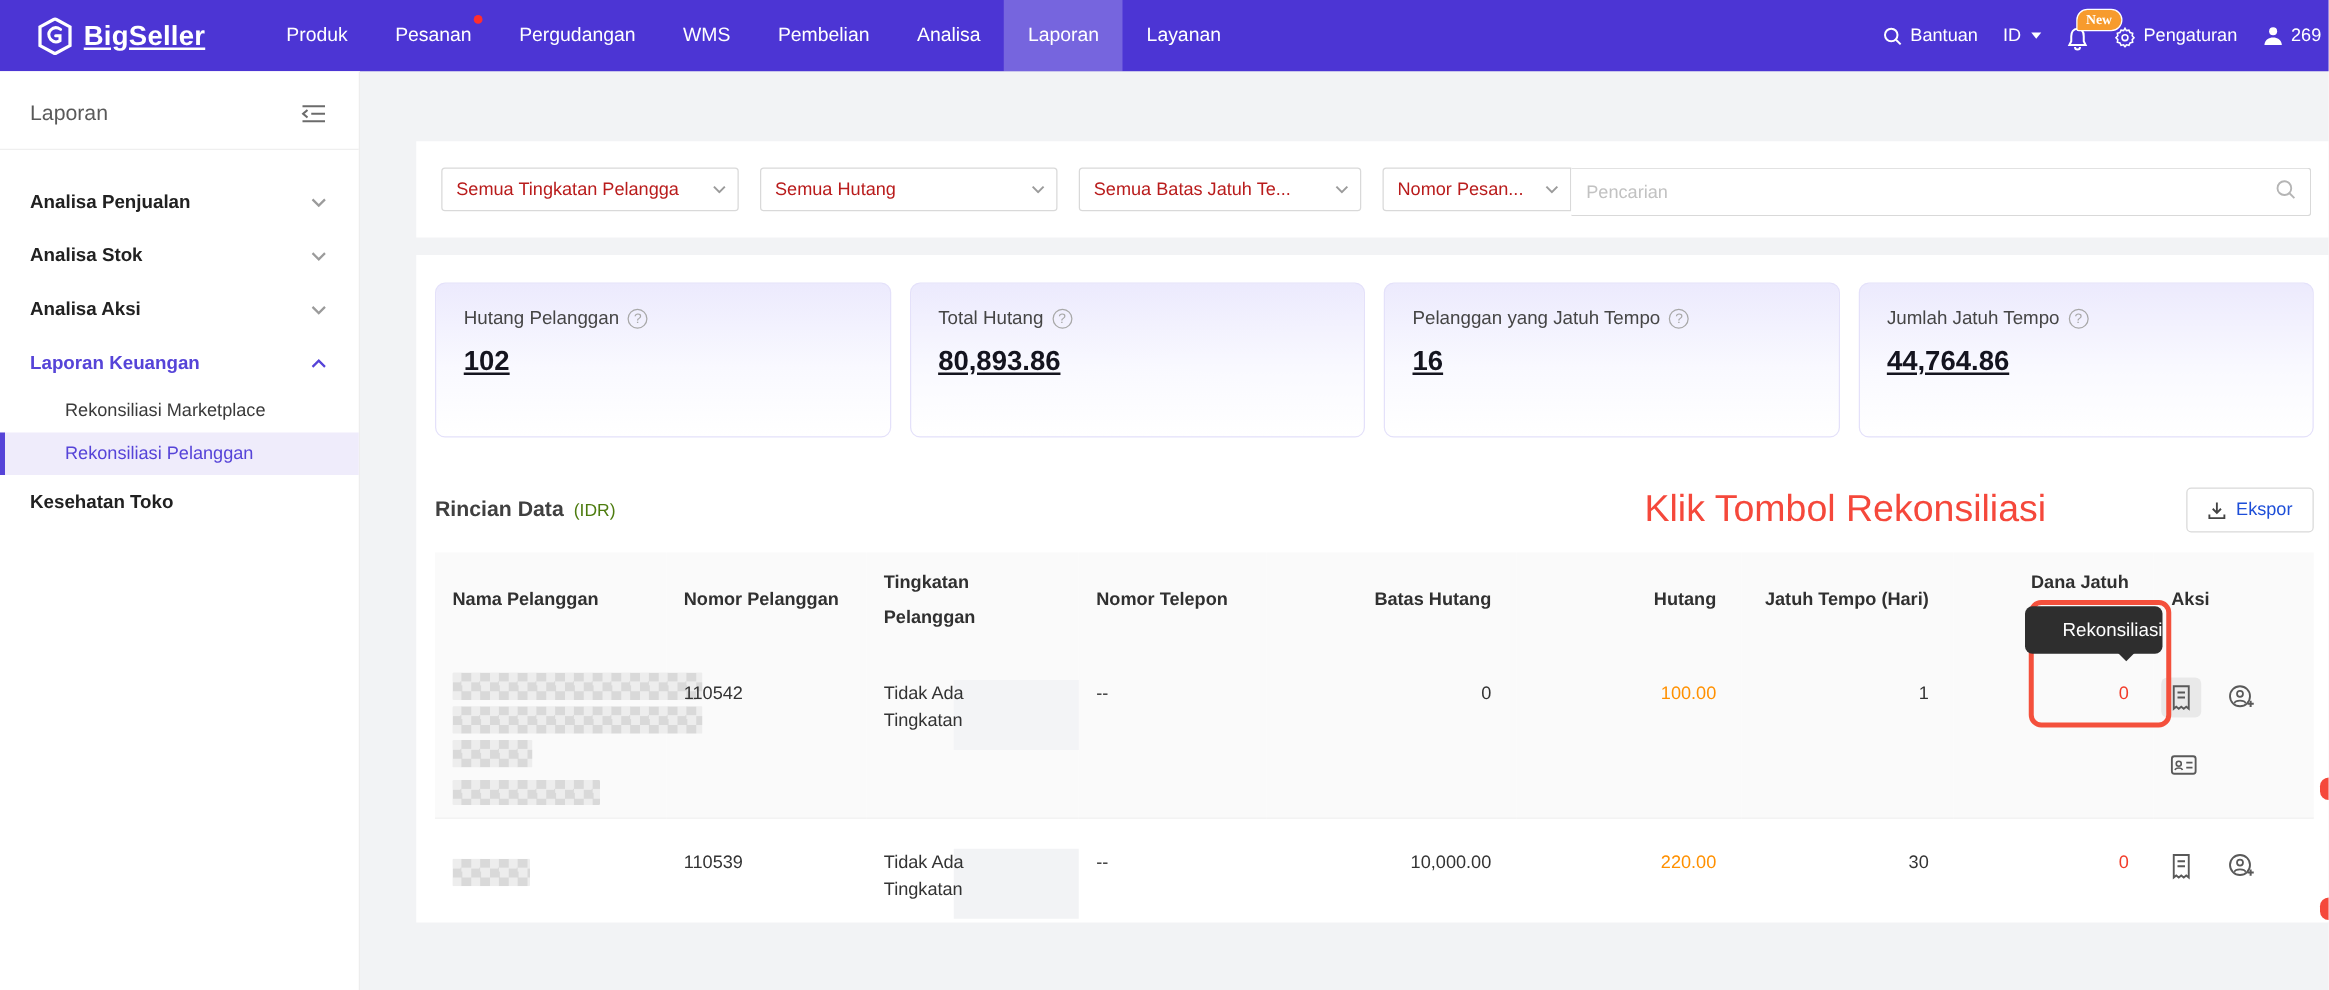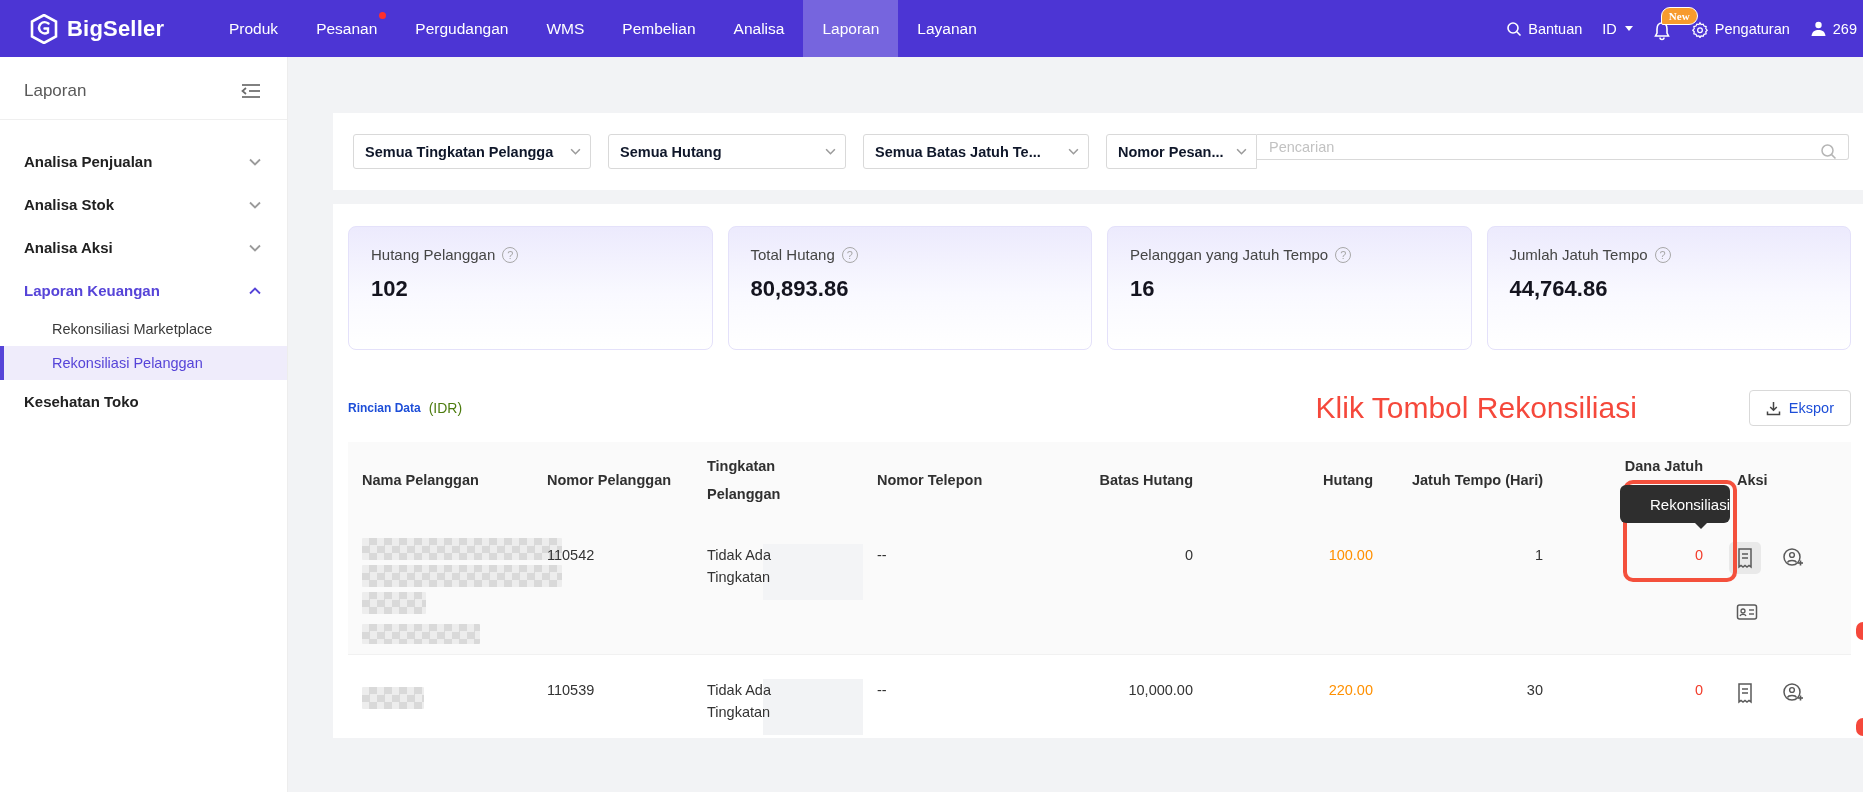--- a/index.html
+++ b/index.html
@@ -8,21 +8,21 @@
     --orange:#ff9000;
     --red:#f23c2a;
     --annot:#f5483b;
   }
   *{box-sizing:border-box;margin:0;padding:0;}
   html,body{width:1863px;height:792px;overflow:hidden;}
   body{font-family:"Liberation Sans",sans-serif;background:#f2f3f5;color:#262626;position:relative;}
 
   
   .navbar{position:absolute;top:0;left:0;width:1863px;height:57px;background:var(--accent);display:flex;align-items:stretch;color:#fff;}
-  .brand{display:flex;align-items:center;gap:9px;padding:0 26px 0 30px;min-width:210px;}
+  .brand{display:flex;align-items:center;gap:9px;padding:0 26px 0 30px;min-width:210px;text-decoration:underline;}
   .brand-name{font-size:22px;font-weight:bold;letter-spacing:.2px;}
   .nav-items{display:flex;align-items:stretch;}
   .nav-item{display:flex;align-items:center;padding:0 19px;font-size:15.5px;cursor:pointer;position:relative;white-space:nowrap;}
   .nav-item.active{background:rgba(255,255,255,.24);}
   .nav-dot{position:absolute;top:12px;right:10px;width:7px;height:7px;border-radius:50%;background:#ff2e2e;}
   .nav-right{margin-left:auto;display:flex;align-items:center;gap:20px;padding-right:6px;font-size:14.5px;white-space:nowrap;}
   .nav-right .chunk{display:flex;align-items:center;gap:6px;cursor:pointer;}
   .caret-down{width:0;height:0;border-left:4px solid transparent;border-right:4px solid transparent;border-top:5px solid #fff;display:inline-block;margin-left:2px;}
   .bell-wrap{position:relative;padding-top:4px;font-family:Liberation Serif, serif;}
   .new-badge{position:absolute;top:-10px;left:8px;background:#f79b2d;color:#fff;font-size:11px;font-weight:bold;padding:2px 7px;border-radius:9px 9px 9px 2px;border:1px solid #fff;}
@@ -37,44 +37,44 @@
   .side-item.purple{color:var(--accent-light);}
   .side-sub{padding:9px 24px 9px 52px;font-size:14.5px;color:#3a3a3a;cursor:pointer;position:relative;}
   .side-sub.selected{background:#efecfb;color:var(--accent-light);}
   .side-sub.selected::before{content:"";position:absolute;left:0;top:0;bottom:0;width:4px;background:var(--accent-light);}
   .chev{stroke:#9b9b9b;fill:none;stroke-width:1.8;}
   .chev-purple{stroke:var(--accent-light);}
 
   
   .main{position:absolute;top:57px;left:288px;width:1575px;height:735px;padding:56px 0 0 45px;}
   .filter-panel{background:#fff;height:77px;padding:21px 14px 0 20px;display:flex;gap:17px;}
-  .select-box{height:35px;border:1px solid #d9d9d9;border-radius:3px;background:#fff;display:flex;align-items:center;padding:0 9px 0 11px;font-size:14.5px;color:#0f172a;cursor:pointer;font-weight:bold;}
+  .select-box{height:35px;border:1px solid #d9d9d9;border-radius:3px;background:#fff;display:flex;align-items:center;padding:0 9px 0 11px;font-size:14.5px;color:#b91c1c;cursor:pointer;}
   .select-label{overflow:hidden;white-space:nowrap;flex:1;}
   .sel-1{width:238px;}
   .sel-2{width:238px;}
   .sel-3{width:226px;}
   .sel-4{width:151px;}
   .search-group{display:flex;flex:1;}
-  .search-input{flex:1;height:26px;border:1px solid #d9d9d9;border-left:none;border-radius:0 3px 3px 0;padding:0 36px 0 12px;font-size:14.5px;color:#333;font-family:"Liberation Sans",sans-serif;outline:none;}
+  .search-input{flex:1;height:39px;border:1px solid #d9d9d9;border-left:none;border-radius:0 3px 3px 0;padding:0 36px 0 12px;font-size:14.5px;color:#333;font-family:"Liberation Sans",sans-serif;outline:none;}
   .search-input::placeholder{color:#c2c2c2;}
   .search-wrap{position:relative;flex:1;display:flex;}
   .search-mag{position:absolute;right:12px;top:9px;}
 
   .content-panel{background:#fff;margin-top:14px;height:534px;padding:22px 12px 0 15px;overflow:hidden;}
 
   
   .stats-row{display:flex;gap:15px;}
   .stat-card{flex:1;height:124px;border:1px solid #e4e1fa;border-radius:8px;background:linear-gradient(180deg,#eceafd 0%,#f9f9ff 55%,#ffffff 100%);padding:19px 22px;}
   .stat-label{font-size:15px;color:#454545;display:flex;align-items:center;gap:7px;}
-  .stat-value{font-size:22px;font-weight:bold;color:#14141f;margin-top:13px;}
+  .stat-value{font-size:22px;font-weight:bold;color:#14141f;margin-top:13px;text-decoration:underline;}
   .help-circ{width:16px;height:16px;border:1px solid #a8a8a8;border-radius:50%;color:#a8a8a8;font-size:11px;display:inline-flex;align-items:center;justify-content:center;}
 
   
   .section-row{display:flex;align-items:center;margin-top:36px;height:44px;}
-  .section-title{font-size:12px;font-weight:bold;color:#1d4ed8;}
+  .section-title{font-size:17px;font-weight:bold;color:#404040;}
   .section-cur{font-size:14px;color:#4d7c0f;margin-left:8px;}
   .annotation{margin-left:auto;margin-right:112px;font-size:30px;color:var(--annot);}
   .export-btn{display:flex;align-items:center;gap:8px;border:1px solid #d9d9d9;border-radius:4px;background:#fff;height:36px;padding:0 16px;font-size:14.5px;color:#1d4ed8;cursor:pointer;}
 
   
   .table-wrap{position:relative;margin-top:12px;}
   table{border-collapse:collapse;table-layout:fixed;width:1503px;}
   col.c0{width:185px}col.c1{width:160px}col.c2{width:170px}col.c3{width:150px}
   col.c4{width:200px}col.c5{width:180px}col.c6{width:170px}col.c7{width:160px}col.c8{width:128px}
   thead th{background:#fafafa;height:78px;font-size:14.5px;font-weight:bold;color:#303030;text-align:left;padding:0 20px 0 14px;line-height:1.9;}

